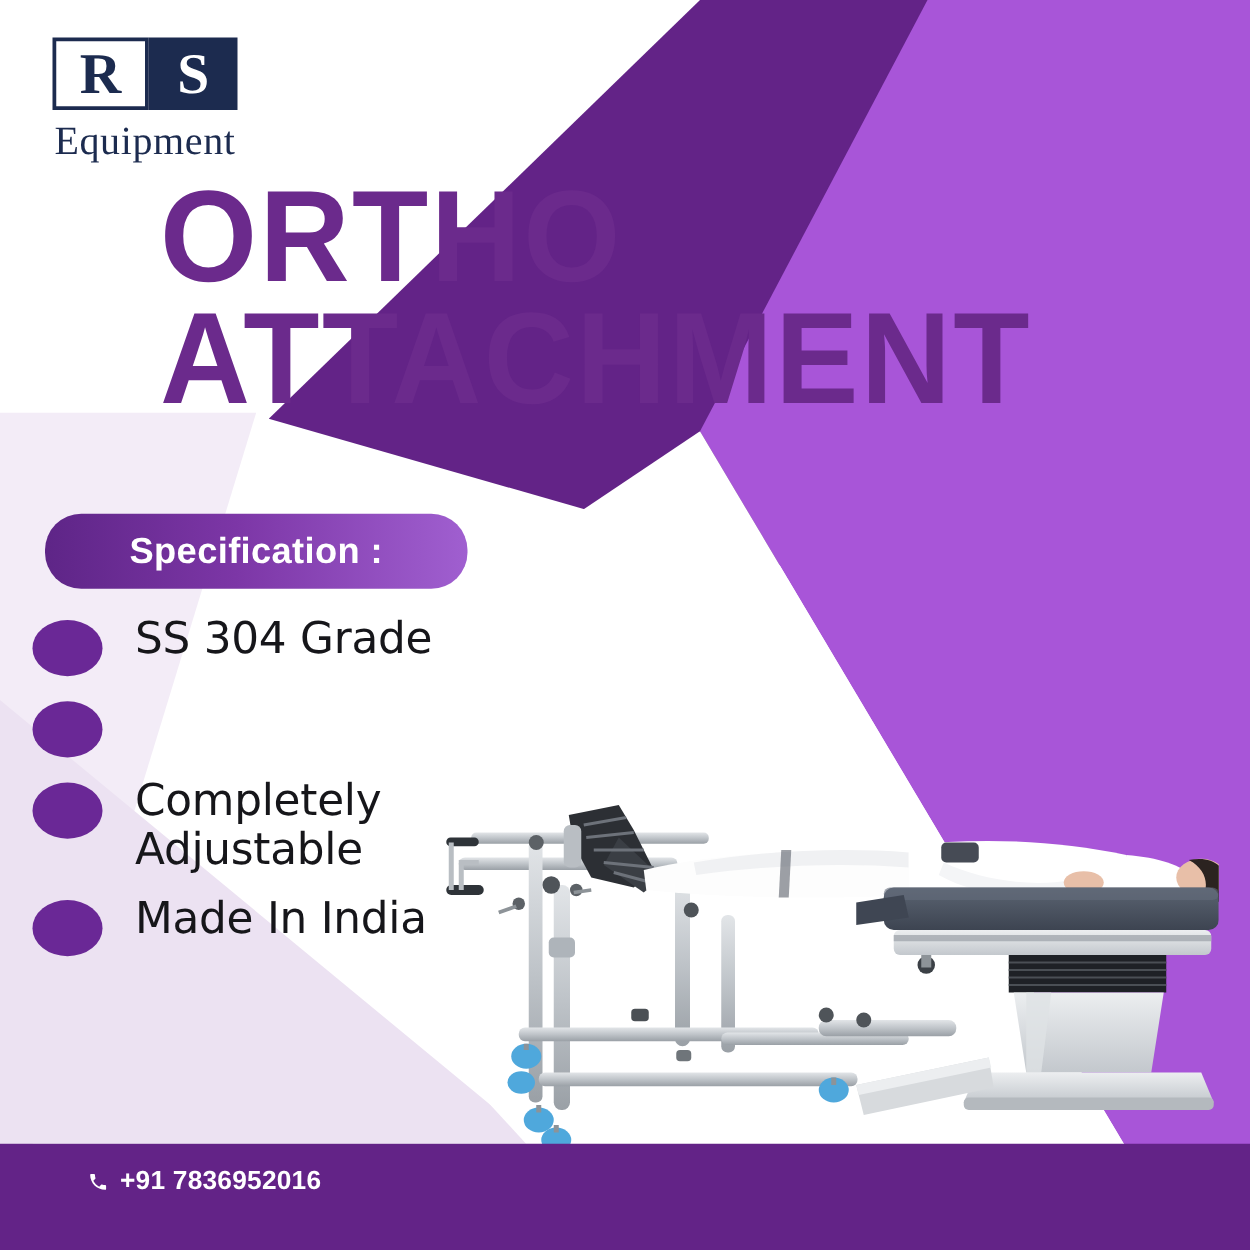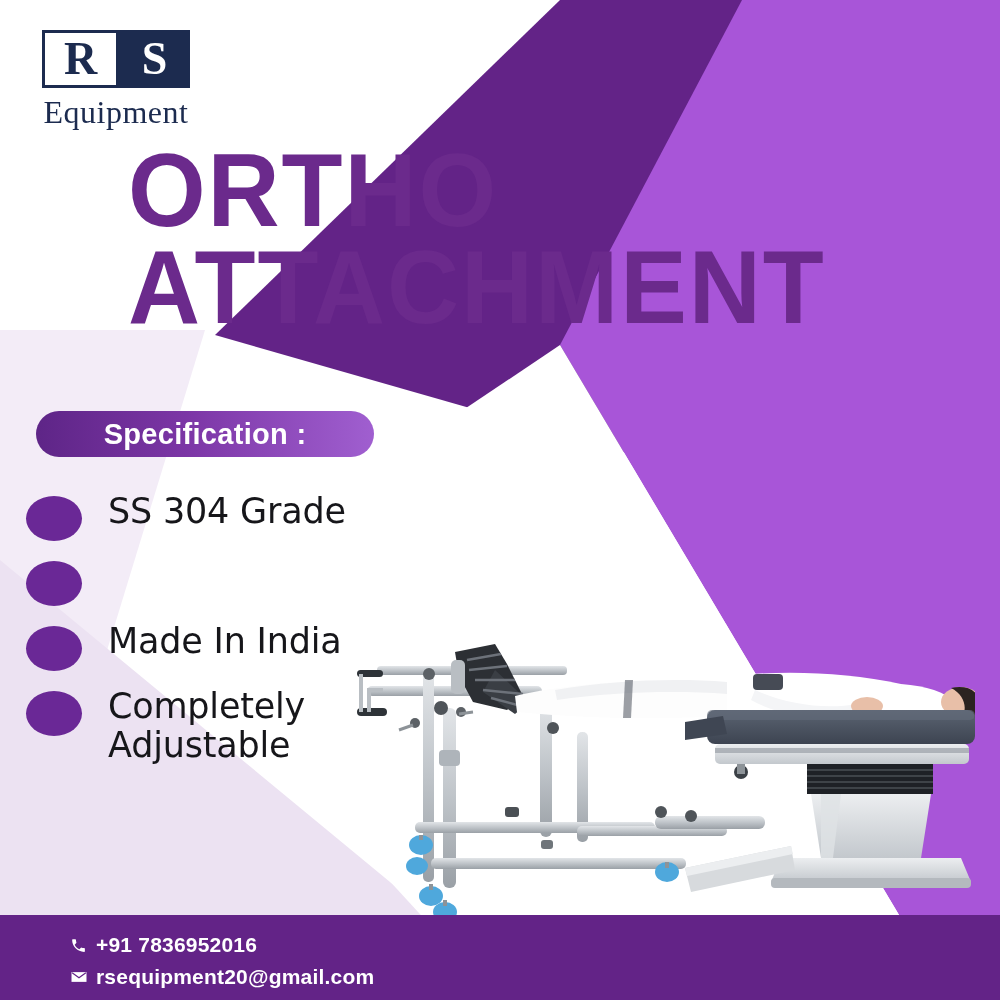--- a/index.html
+++ b/index.html
@@ -55,21 +55,21 @@
   .headline-line{
     font-family:"Liberation Sans Narrow","Liberation Sans",sans-serif;
     font-weight:bold;color:#6b2a8c;
     font-size:104px;line-height:0.93;letter-spacing:2px;
     transform:scaleX(0.96);transform-origin:left center;
     white-space:nowrap;
   }
 
   
   .spec-pill{
-    position:absolute;left:36px;top:411px;width:338px;height:46px;
+    position:absolute;left:36px;top:411px;width:338px;height:60px;
     border-radius:29px;
     background:linear-gradient(90deg,#5e2587 0%,#7c36a6 45%,#a05fd0 100%);
     display:flex;align-items:center;justify-content:center;
   }
   .spec-pill span{
     color:#ffffff;font-weight:bold;font-size:29px;letter-spacing:0.3px;
   }
 
   
   .bullets{position:absolute;left:26px;top:492px;width:560px;}
@@ -137,25 +137,25 @@
   <div class="bullets">
     <div class="bullet-row">
       <div class="bullet-dot"></div>
       <div class="bullet-text">SS 304 Grade</div>
     </div>
     <div class="bullet-row">
       <div class="bullet-dot"></div>
     </div>
     <div class="bullet-row">
       <div class="bullet-dot"></div>
+      <div class="bullet-text" style="max-width:240px;">Completely Adjustable</div>
+    </div>
+    <div class="bullet-row">
+      <div class="bullet-dot"></div>
       <div class="bullet-text">Made In India</div>
-    </div>
-    <div class="bullet-row">
-      <div class="bullet-dot"></div>
-      <div class="bullet-text" style="max-width:240px;">Completely Adjustable</div>
     </div>
   </div>
 
   <div class="product">
     <svg viewBox="0 0 620 290" xmlns="http://www.w3.org/2000/svg">
       <defs>
         <linearGradient id="metal" x1="0" y1="0" x2="0" y2="1">
           <stop offset="0%" stop-color="#e2e5e8"></stop>
           <stop offset="50%" stop-color="#bfc4c9"></stop>
           <stop offset="100%" stop-color="#9aa0a6"></stop>
@@ -276,24 +276,15 @@
 
   <div class="footer">
     <div class="footer-row phone">
       <div class="footer-ico">
         <svg width="17" height="17" viewBox="0 0 24 24" fill="#ffffff">
           <path d="M6.6 10.8c1.4 2.8 3.8 5.2 6.6 6.6l2.2-2.2c.3-.3.7-.4 1-.2 1.1.4 2.4.6 3.6.6.6 0 1 .4 1 1V20c0 .6-.4 1-1 1C10.6 21 3 13.4 3 4c0-.6.4-1 1-1h3.4c.6 0 1 .4 1 1 0 1.3.2 2.5.6 3.6.1.4 0 .8-.2 1l-2.2 2.2z"></path>
         </svg>
       </div>
       <div class="footer-txt">+91 7836952016</div>
     </div>
-    <div class="footer-row email">
-      <div class="footer-ico">
-        <svg width="18" height="18" viewBox="0 0 24 24" fill="#ffffff">
-          <path d="M2 5.5h20v13H2z" fill="#ffffff"></path>
-          <path d="M2.8 6.2 12 13l9.2-6.8" stroke="#632387" stroke-width="1.6" fill="none"></path>
-        </svg>
-      </div>
-      <div class="footer-txt">rsequipment20@gmail.com</div>
-    </div>
   </div>
 
 </div>
 
 </body></html>

